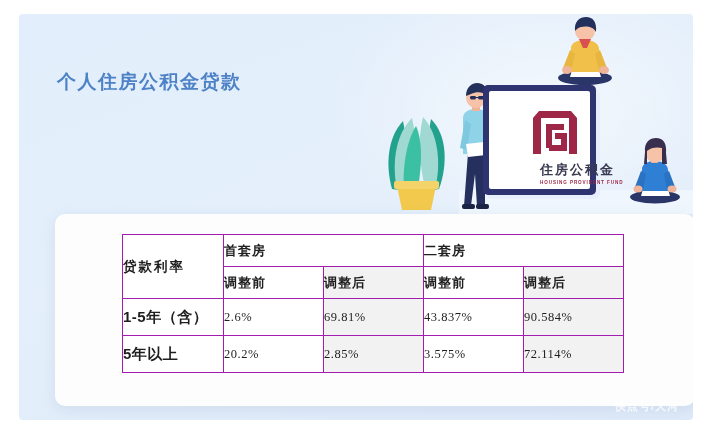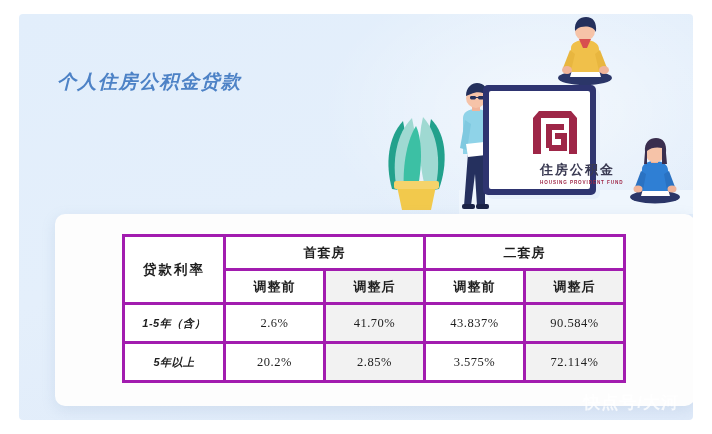--- a/index.html
+++ b/index.html
@@ -53,21 +53,20 @@
     top: 52px;
     width: 300px;
   }
   .title-line {
     font-size: 19px;
     font-weight: bold;
     color: #4d82c6;
     letter-spacing: 1.5px;
     line-height: 32px;
     white-space: nowrap;
-    font-style: italic;
   }
 
   
   #illustration {
     position: absolute;
     left: 0; top: 0;
     width: 674px;
     height: 200px;
     pointer-events: none;
   }
@@ -87,61 +86,59 @@
   
   #rate-table {
     position: absolute;
     left: 67px;
     top: 20px;
     width: 501px;
     border-collapse: collapse;
     table-layout: fixed;
   }
   #rate-table td, #rate-table th {
-    border: 3px solid #a21caf;
-    text-align: center;
+    border: 1px solid #a21caf;
     vertical-align: middle;
     background: #ffffff;
     color: #1e1e1e;
     padding: 0;
   }
   .hdr {
     font-size: 13px;
     font-weight: bold;
     height: 31px;
     letter-spacing: 1px;
   }
   .hdr-tall {
     font-size: 13.5px;
     font-weight: bold;
     letter-spacing: 2px;
     margin-left: 41px;
   }
   .rowhdr {
-    font-size: 11px;
+    font-size: 15px;
     font-weight: bold;
     height: 36px;
     letter-spacing: 0.5px;
-    font-style: italic;
   }
   .val {
     font-size: 12.5px;
     height: 36px;
     font-family: "Liberation Serif", "DejaVu Serif", serif;
     letter-spacing: 0.5px;
     margin-top: 12px;
   }
   .shaded { background: #f2f2f2 !important; }
 
   
   #watermark {
     position: absolute;
     right: 14px;
     bottom: 6px;
-    font-size: 17px;
+    font-size: 11px;
     font-weight: bold;
     color: rgba(255,255,255,0.78);
     letter-spacing: 1px;
     white-space: nowrap;
   }
 </style>
 </head>
 <body>
 
 <div id="poster">
@@ -283,21 +280,21 @@
           </tr>
           <tr>
             <td class="hdr">调整前</td>
             <td class="hdr shaded">调整后</td>
             <td class="hdr">调整前</td>
             <td class="hdr shaded">调整后</td>
           </tr>
           <tr>
             <td class="rowhdr">1-5年（含）</td>
             <td class="val">2.6%</td>
-            <td class="val shaded">41.70%</td>
+            <td class="val shaded">69.81%</td>
             <td class="val">43.837%</td>
             <td class="val shaded">90.584%</td>
           </tr>
           <tr>
             <td class="rowhdr">5年以上</td>
             <td class="val">20.2%</td>
             <td class="val shaded">2.85%</td>
             <td class="val">3.575%</td>
             <td class="val shaded">72.114%</td>
           </tr>

